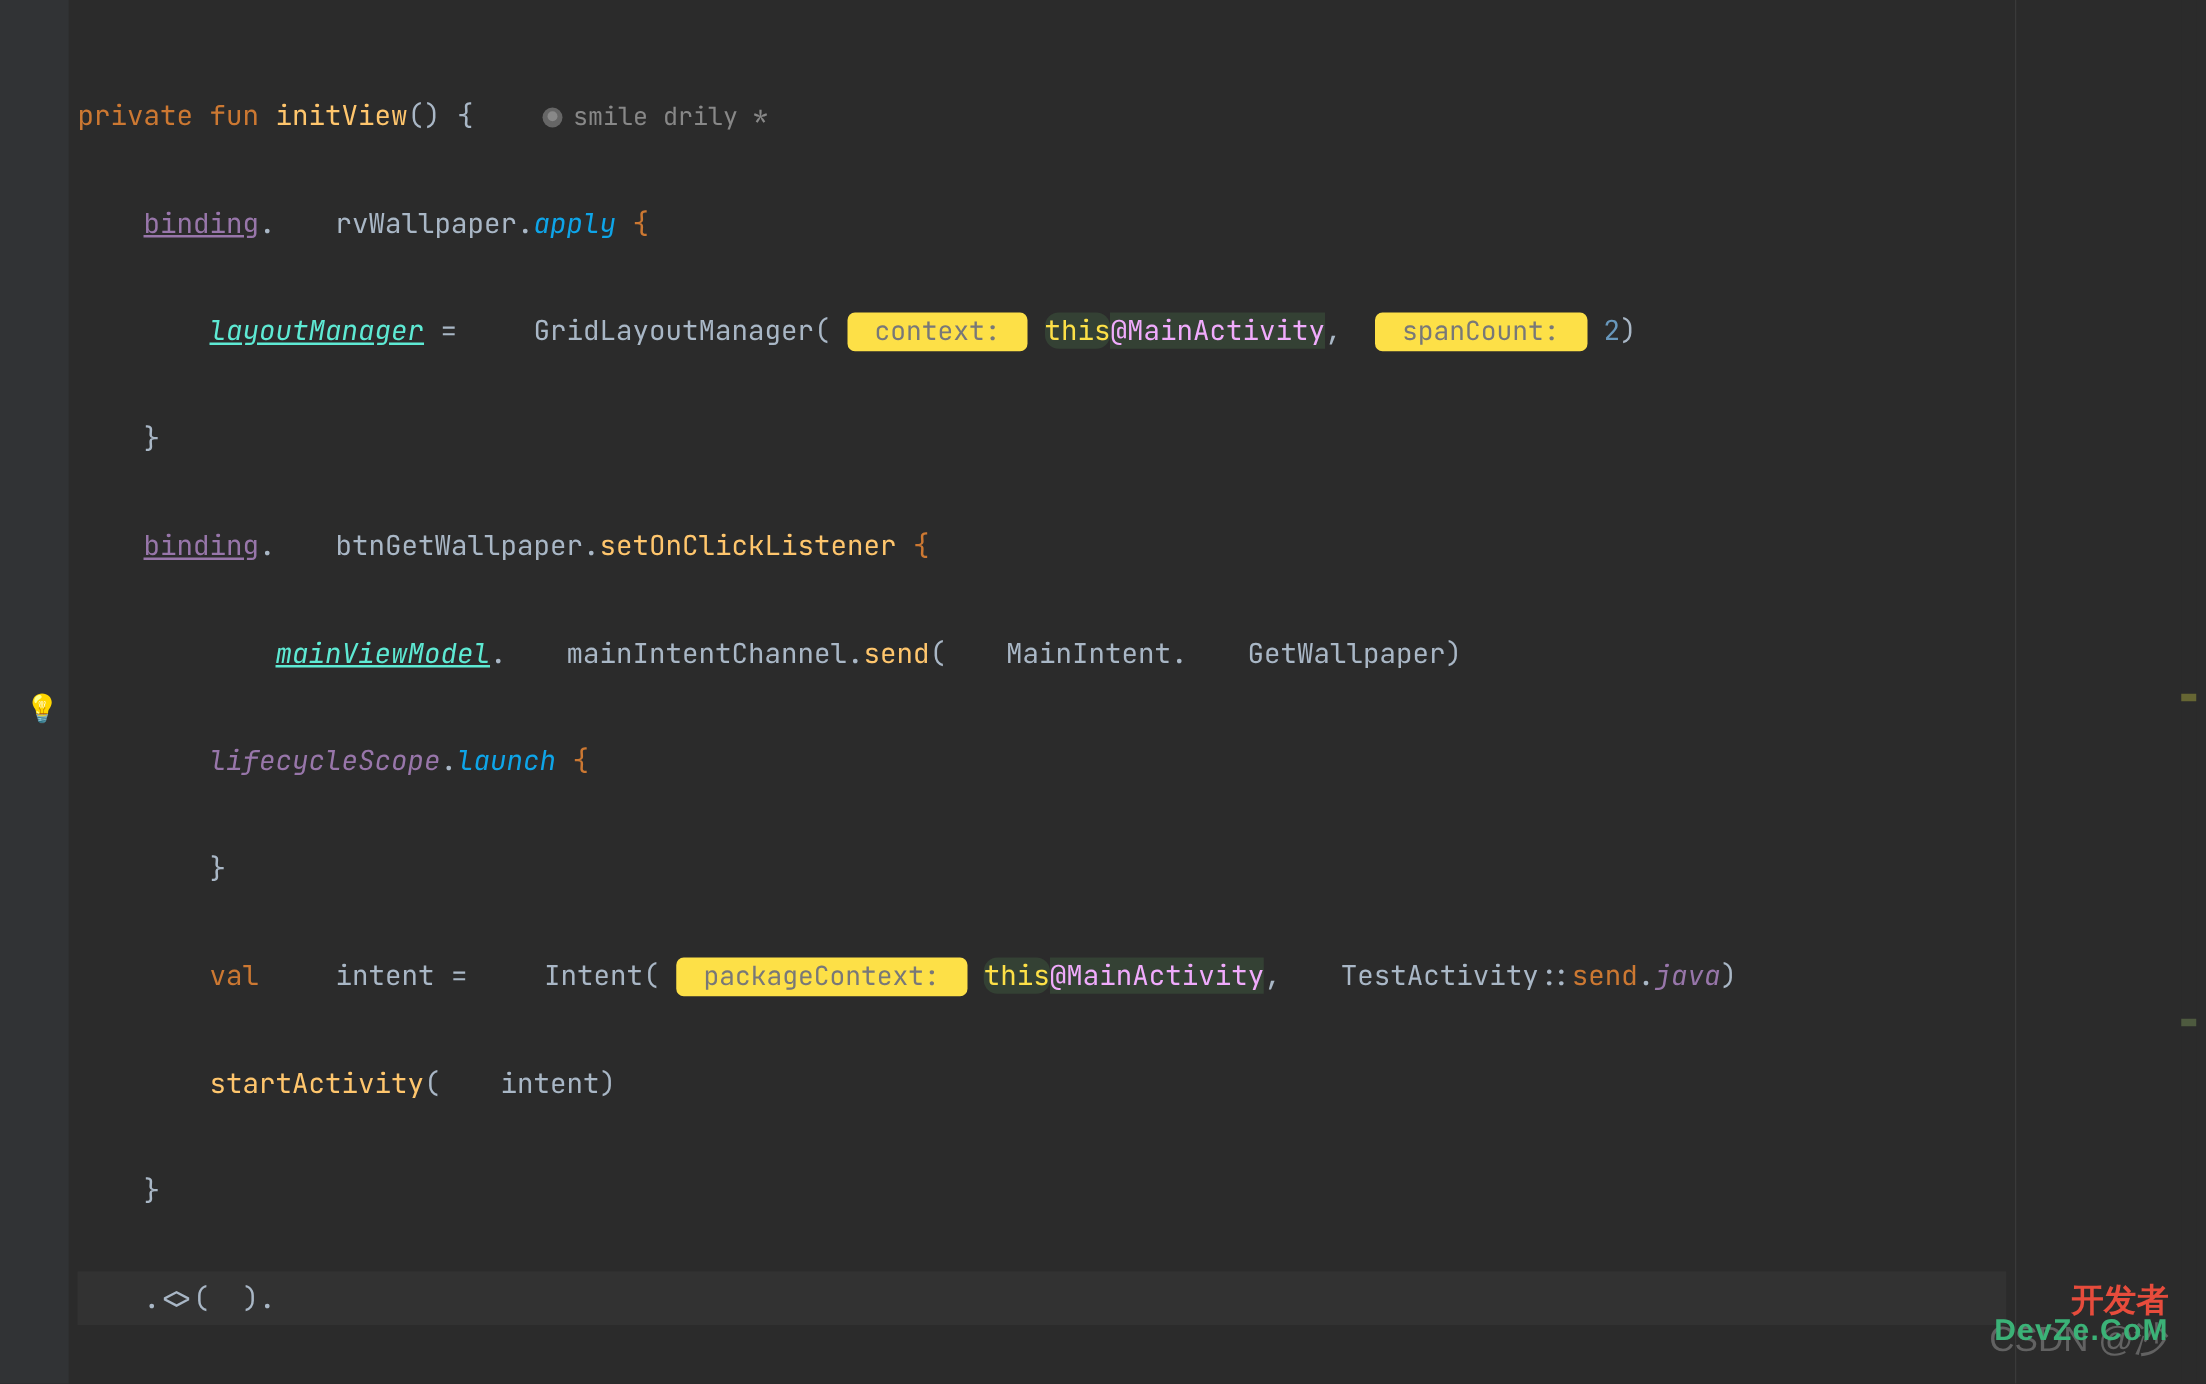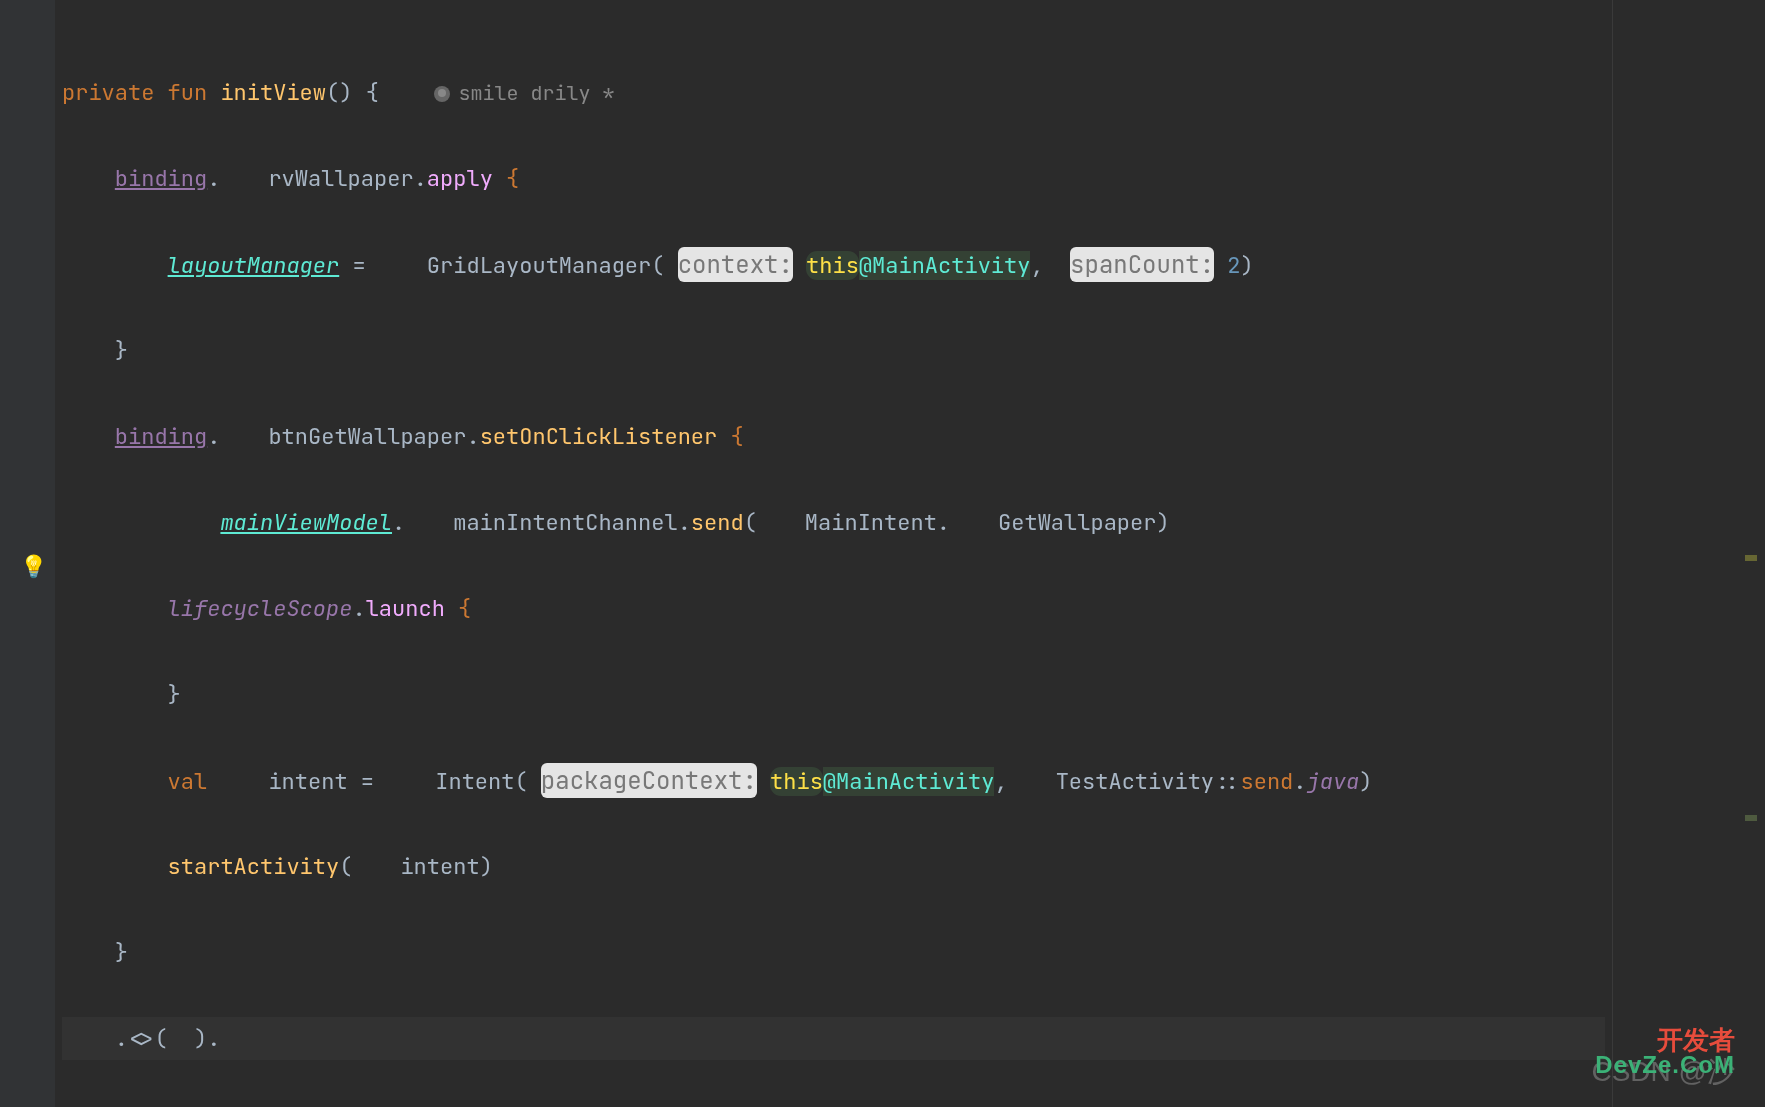--- a/index.html
+++ b/index.html
@@ -63,38 +63,38 @@
     white-space: pre;
   }
   .line { display:block; height:43px; }
   .line.current {
     background: #323232;
     margin-right: 160px;
   }
 
   
   .kw   { color: #cc7832; }          
-  .fn   { color: #f0abfc; } 
+  .fn   { color: #0ea5e9; font-style: italic; } 
   .fnn  { color: #ffc66d; }          
   .id   { color: #a9b7c6; margin-left: 48px; }
   .num  { color: #6897bb; }
   .prop { color: #5eead4; font-style: italic; text-decoration: underline; }
   .prop2{ color: #9876aa; font-style: italic; }
   .propn{ color: #9876aa; text-decoration: underline; }          
   .hint {
     color: #787878;
-    background: #e5e5e5;
+    background: #fde047;
     border-radius: 6px;
-    padding: 2px 0;
-    font-size: 24px;
+    padding: 2px 22px;
+    font-size: 21px;
     font-style: normal;
   }
   .hl-use   { background: #344134; }
   .kw-this  { color: #fde047; border-radius: 11px; }
-  .lbl      { color: #5eead4; }
+  .lbl      { color: #f0abfc; }
   .author-hint {
     color: #888;
     font-style: normal;
     font-size: 20px;
     margin-left: 16px;
   }
   .author-icon {
     display:inline-block; width:16px; height:16px; background:#666; border-radius:50%;
     margin-right:8px; vertical-align:-2px;
     position: relative;

